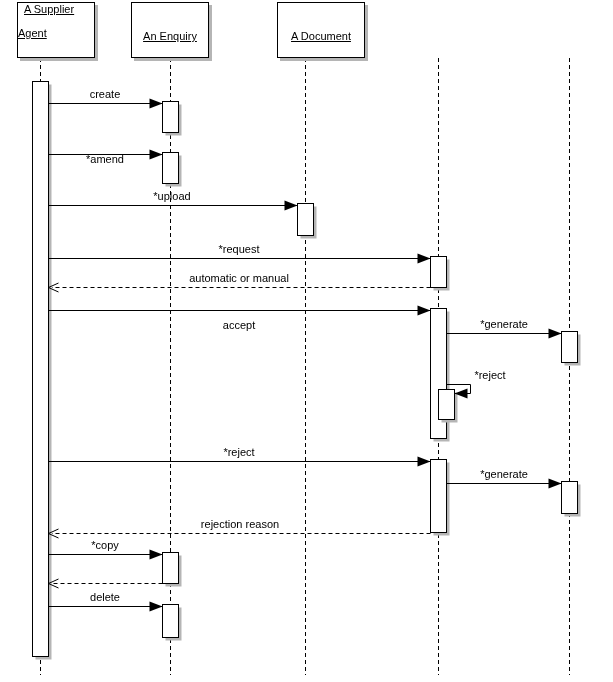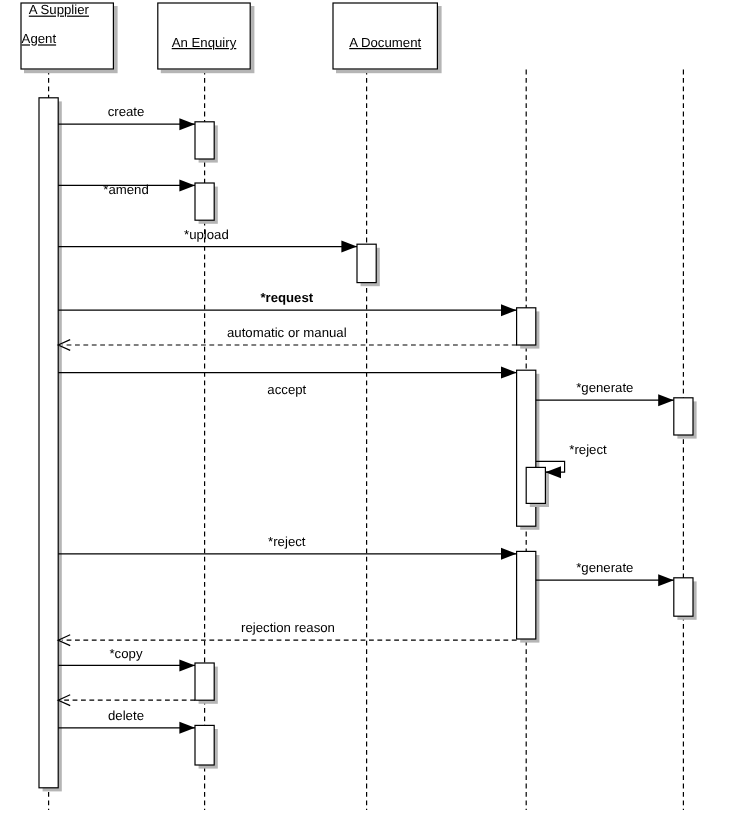--- a/index.html
+++ b/index.html
@@ -149,21 +149,21 @@
   <div class="head-box" style="left:131px;top:2px;width:78px;height:56px;">
     <span class="hline">An Enquiry</span>
   </div>
   <div class="head-box" style="left:261px;top:2px;width:88px;height:56px;margin-left:16px;">
     <span class="hline">A Document</span>
   </div>
 
   <div class="msg-label" style="left:105px;top:88px;">create</div>
   <div class="msg-label" style="left:105px;top:153px;">*amend</div>
   <div class="msg-label" style="left:172px;top:190px;">*upload</div>
-  <div class="msg-label" style="left:239px;top:243px;font-weight:bold;">*request</div>
+  <div class="msg-label" style="left:239px;top:243px;">*request</div>
   <div class="msg-label" style="left:239px;top:272px;text-align:right;">automatic or manual</div>
   <div class="msg-label" style="left:239px;top:295px;margin-top:24px;">accept</div>
   <div class="msg-label" style="left:504px;top:318px;">*generate</div>
   <div class="msg-label" style="left:490px;top:369px;">*reject</div>
   <div class="msg-label" style="left:239px;top:446px;">*reject</div>
   <div class="msg-label" style="left:504px;top:468px;">*generate</div>
   <div class="msg-label" style="left:240px;top:518px;">rejection reason</div>
   <div class="msg-label" style="left:105px;top:539px;">*copy</div>
   <div class="msg-label" style="left:105px;top:591px;">delete</div>
 

